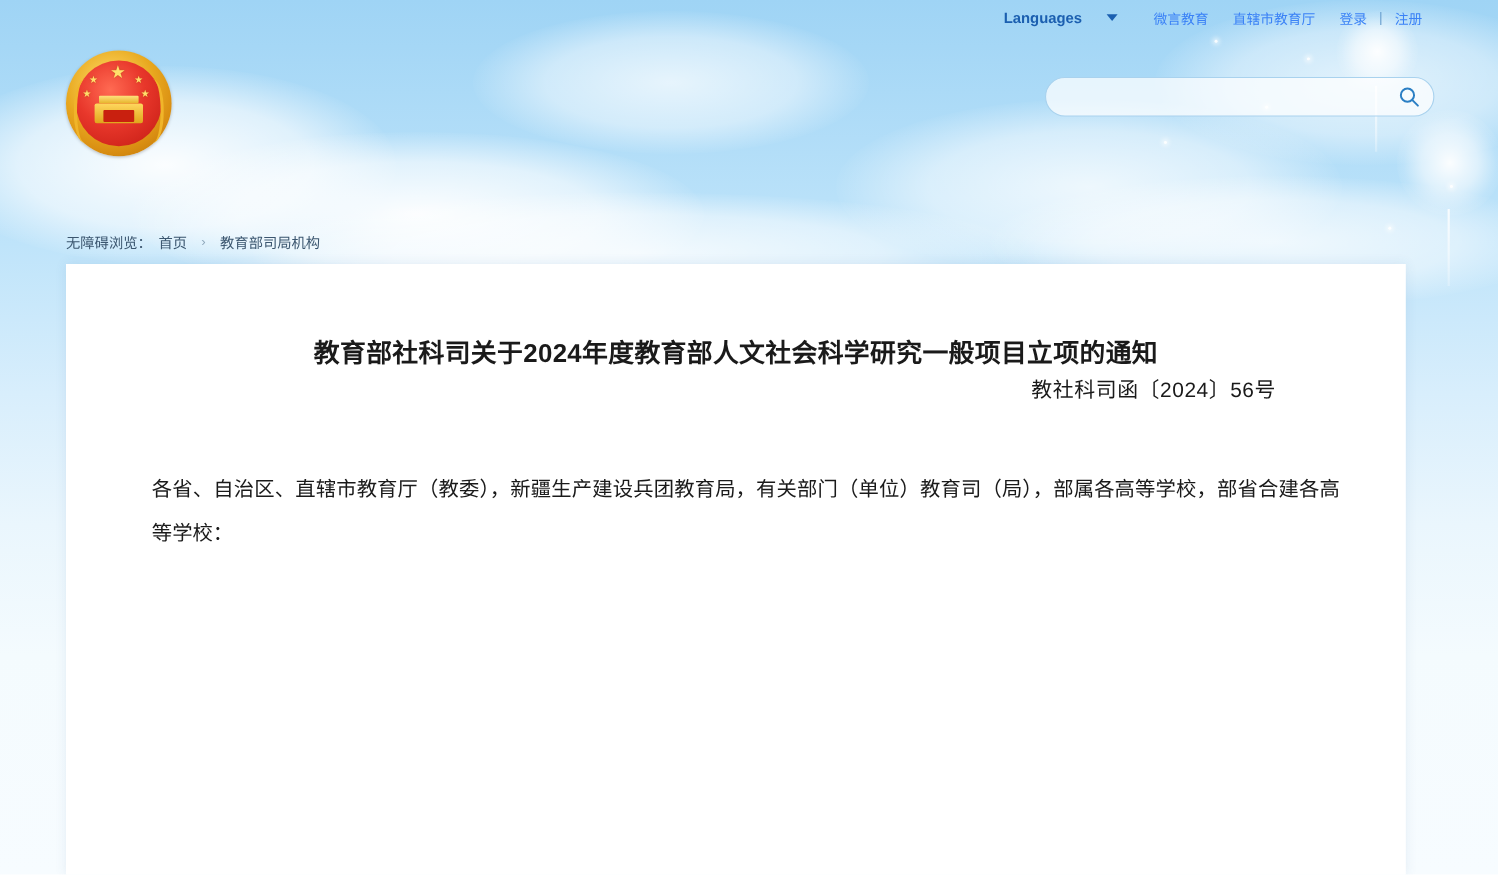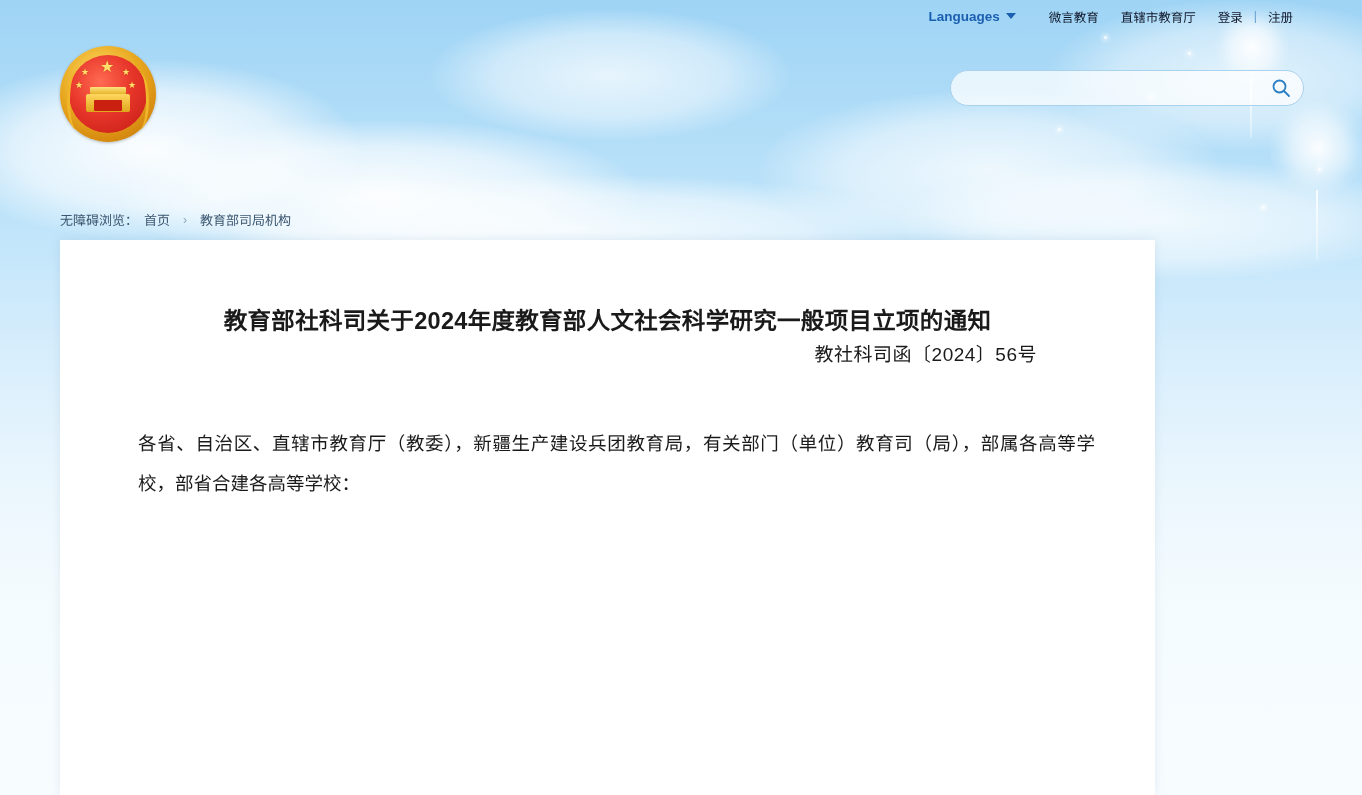--- a/index.html
+++ b/index.html
@@ -47,28 +47,28 @@
 
   
   .topbar {
     position: absolute; top: 0; left: 0; width: 100%; height: 32px;
     display: flex; align-items: center; justify-content: flex-end;
     padding-right: 58px; gap: 0px; font-size: 12.5px; color: #1f5fa8;
     z-index: 5;
   }
   .topbar .lang {
     font-weight: bold; color: #1b5fb0; font-size: 13.5px;
-    display: flex; align-items: center; gap: 6px; margin-right: 22px;
+    display: flex; align-items: center; gap: 22px; margin-right: 22px;
     cursor: pointer;
   }
   .caret-down {
     width: 0; height: 0; border-left: 5px solid transparent; border-right: 5px solid transparent;
     border-top: 6px solid #1b5fb0; display: inline-block;
   }
-  .topbar a { color: #0f172a; text-decoration: none; margin: 0 11px; cursor: pointer; }
+  .topbar a { color: #3b82f6; text-decoration: none; margin: 0 11px; cursor: pointer; }
   .topbar .sep { color: #6aa0cf; }
 
   
   .header { position: absolute; top: 38px; left: 0; width: 100%; height: 130px; z-index: 5; }
   .logo-wrap { position: absolute; left: 60px; top: 8px; display: flex; align-items: center; gap: 18px; }
   .emblem { width: 96px; height: 96px; position: relative; }
   .emblem .outer {
     position: absolute; inset: 0; border-radius: 50%;
     background: radial-gradient(circle at 42% 34%, #ffe9a8 0%, #f6c84b 22%, #e8a81f 48%, #d98e12 70%, #b56f06 100%);
     box-shadow: 0 1px 3px rgba(0,0,0,.25);
@@ -143,21 +143,21 @@
   .breadcrumb {
     position: absolute; top: 210px; left: 60px; z-index: 5;
     font-size: 13px; color: #3b566f; display: flex; align-items: center; gap: 6px;
   }
   .breadcrumb a { color: #3b566f; text-decoration: none; cursor: pointer; }
   .bc-sep { color: #8fa8bb; font-size: 12px; margin: 0 7px; }
 
   
   .article-card {
     position: absolute; top: 240px; left: 60px;
-    width: 1095px; height: 556px;
+    width: 1218px; height: 556px;
     background: #ffffff;
     box-shadow: 0 0 10px rgba(60,100,150,.10);
     z-index: 4;
     overflow: hidden;
   }
   .article-inner { padding: 64px 60px 0 60px; }
   .art-title {
     text-align: center; font-size: 23.5px; font-weight: 700; color: #1a1a1a;
     line-height: 1.5; letter-spacing: .3px;
     font-family: "Liberation Sans", "DejaVu Sans", sans-serif;

